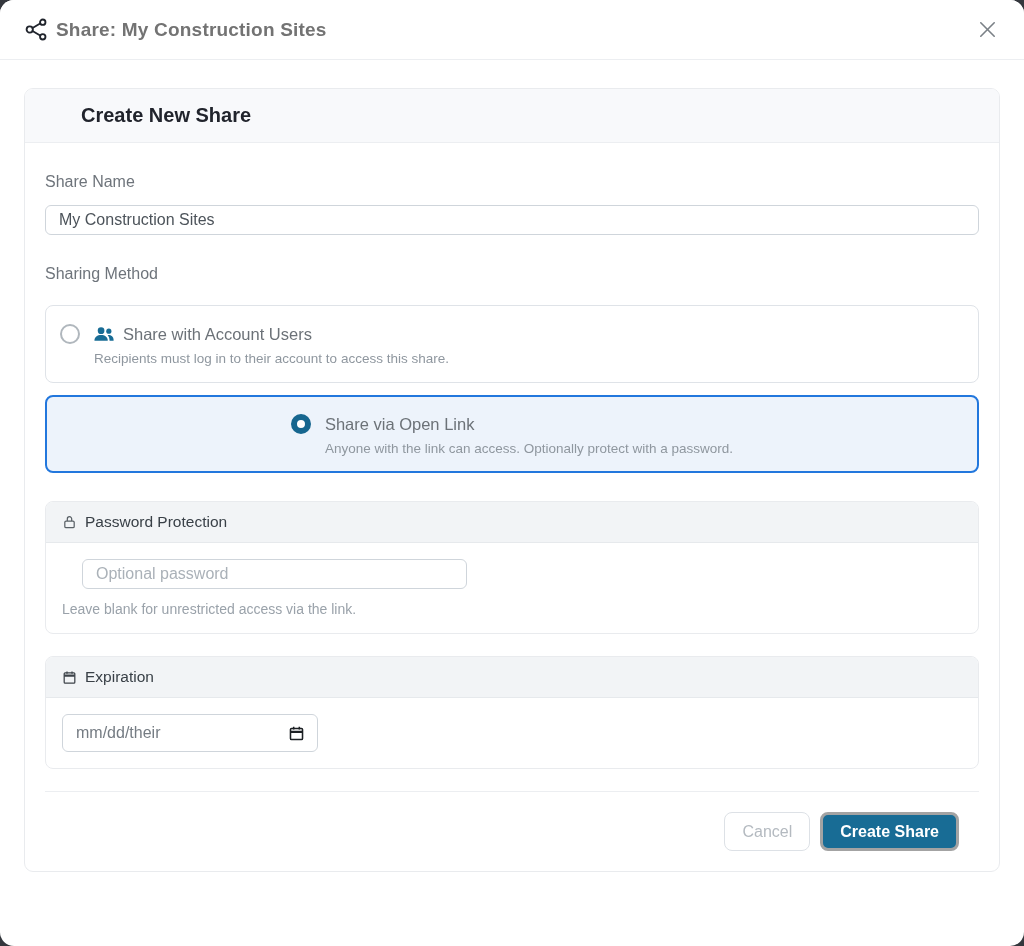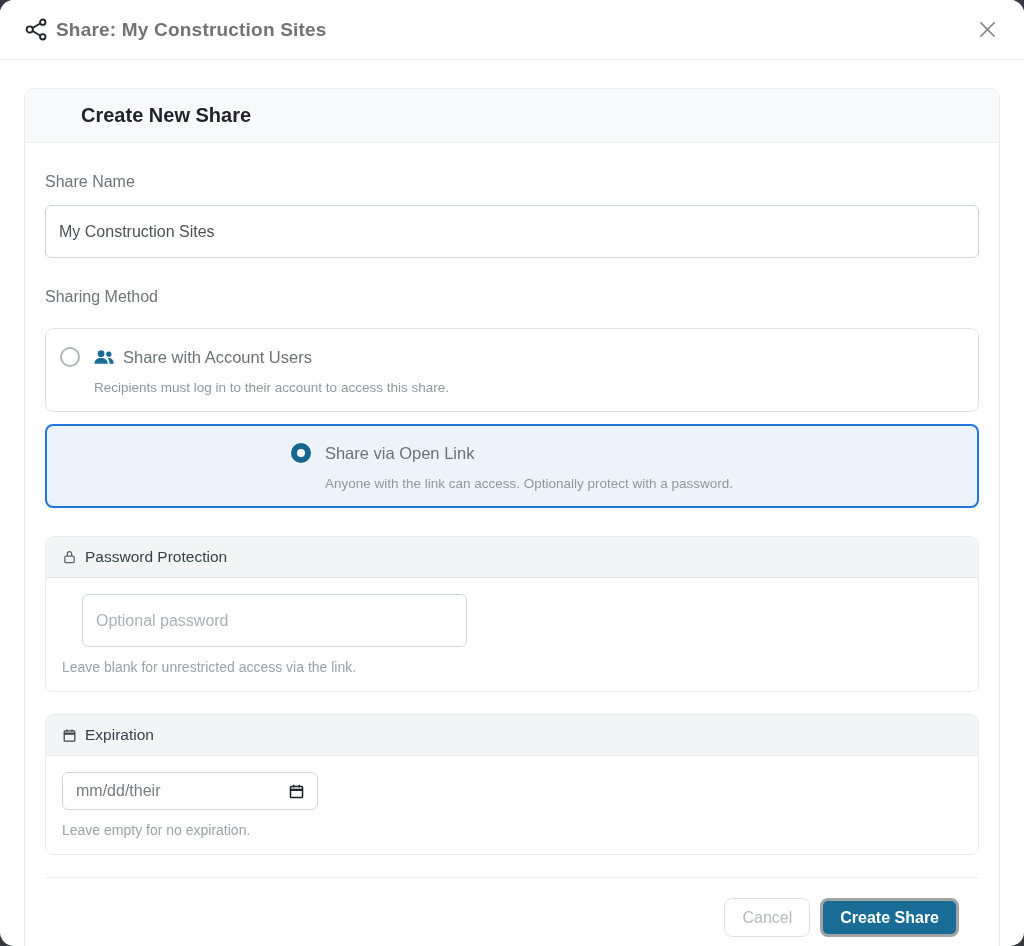--- a/index.html
+++ b/index.html
@@ -49,21 +49,21 @@
     padding: 15px 20px;
   }
   .card-title { font-size: 20px; font-weight: 700; color: #21242c; margin-left: 36px; }
   .card-body { padding: 30px 20px 0 20px; }
 
   .field-label {
     font-size: 16px; color: #6e747b;
     margin-bottom: 14px;
   }
   .text-input {
-    width: 100%; height: 53px;
+    width: 100%; height: 30px;
     border: 1px solid #cfd5db; border-radius: 6px;
     padding: 0 13px;
     font-size: 16px; color: #4c535a;
     font-family: "Liberation Sans", sans-serif;
     background: #fff; outline: none;
   }
   .text-input::placeholder { color: #aab1b8; opacity: 1; }
 
   .method-label { margin-top: 30px; }
 
@@ -89,21 +89,21 @@
     border: 2px solid #b0b7bd;
     background: #fff;
     margin-top: 2px;
   }
   .radio.checked {
     border: 6px solid #16668f;
   }
   .option-content { display: flex; flex-direction: column; }
   .option-title-row { display: flex; align-items: center; gap: 9px; min-height: 24px; }
   .option-label { font-size: 16.5px; color: #6c7278; }
-  .option-desc { font-size: 13.5px; color: #8f979f; margin-top: 11px; }
+  .option-desc { font-size: 13.5px; color: #8f979f; margin-top: 5px; }
 
   
   .section {
     border: 1px solid #e9ebee; border-radius: 8px;
     margin-top: 28px;
     overflow: hidden;
     background: #fff;
   }
   .section-exp { margin-top: 22px; }
   .section-header {
@@ -254,21 +254,20 @@
               <span class="date-placeholder">mm/dd/their</span>
               <span style="display:inline-flex;cursor:pointer;">
                 <svg width="17" height="17" viewBox="0 0 24 24" fill="none" stroke="#1c2024" stroke-width="2.2">
                   <rect x="3.5" y="5" width="17" height="15.5" rx="1.5"></rect>
                   <line x1="3.5" y1="9.6" x2="20.5" y2="9.6" stroke-width="3.2"></line>
                   <line x1="8" y1="2.6" x2="8" y2="6.2"></line>
                   <line x1="16" y1="2.6" x2="16" y2="6.2"></line>
                 </svg>
               </span>
             </div>
-            <div class="helper-text">Leave empty for no expiration.</div>
           </div>
         </div>
 
         
         <div class="card-footer">
           <button class="btn btn-cancel">Cancel</button>
           <button class="btn btn-primary">Create Share</button>
         </div>
 
       </div>

